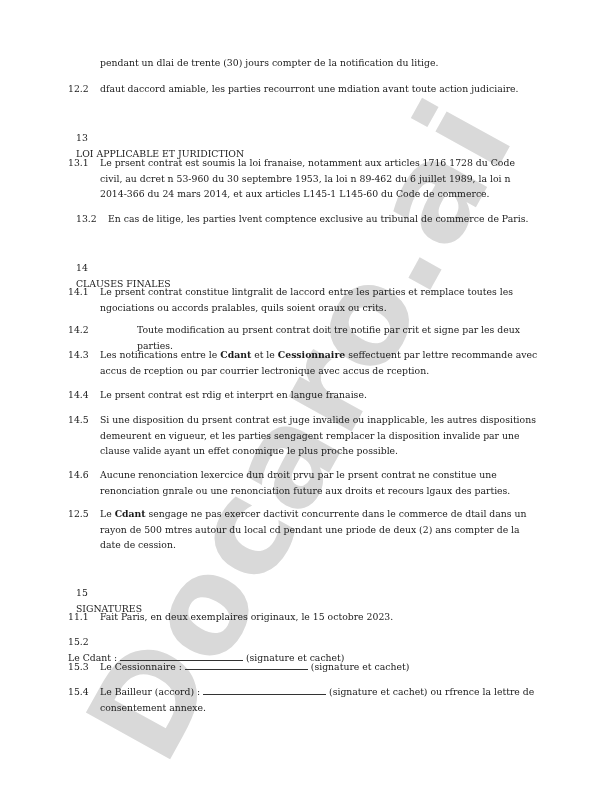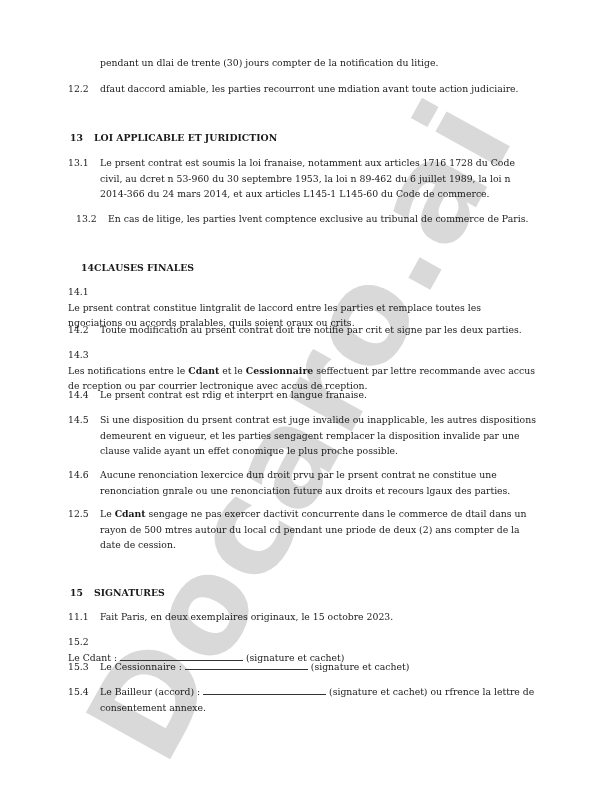--- a/index.html
+++ b/index.html
@@ -7,21 +7,21 @@
       font-family:"DejaVu Serif","Liberation Serif",serif; color:#1a1a1a; }
     .page { position:absolute; left:0; top:0; width:612px; height:792px; }
     .watermark { position:absolute; left:300px; top:430px; transform:translate(-50%,-50%) rotate(-61deg);
       font-family:"DejaVu Sans","Liberation Sans",sans-serif; font-weight:bold; font-size:132px;
       color:#d9d9d9; white-space:nowrap; letter-spacing:2px; z-index:0; pointer-events:none; }
     .content { position:absolute; left:0; top:0; width:612px; z-index:1; font-size:9.3px; line-height:15.5px; }
     .cont { position:absolute; left:100px; width:440px; }
     .clause { position:absolute; left:68px; width:470px; display:flex; }
     .num { width:32px; flex:none; }
     .txt { flex:1; }
-    .heading { position:absolute; left:70px; display:flex; font-weight:bold; }
+    .heading { position:absolute; left:76px; display:flex; font-weight:normal;flex-direction:column; }
     .heading .hnum { width:24px; }
     b { font-weight:bold;margin-top:10px; }
     .line { display:inline-block; border-bottom:1px solid #333; height:9px; vertical-align:baseline; }
   </style>
 </head>
 <body>
 
 <div class="page">
   <div class="watermark">Docaro.ai</div>
 
@@ -39,33 +39,33 @@
     </div>
     <div class="clause" style="top:155px;">
       <span class="num">13.1</span>
       <span class="txt">Le prsent contrat est soumis  la loi franaise, notamment aux articles 1716  1728 du Code civil, au dcret n 53-960 du 30 septembre 1953,  la loi n 89-462 du 6 juillet 1989,  la loi n 2014-366 du 24 mars 2014, et aux articles L145-1  L145-60 du Code de commerce.</span>
     </div>
     <div class="clause" style="top:211px;margin-left:8px;">
       <span class="num">13.2</span>
       <span class="txt">En cas de litige, les parties lvent comptence exclusive au tribunal de commerce de Paris.</span>
     </div>
 
-    <div class="heading" style="top:260px;text-align:right;">
+    <div class="heading" style="top:260px;">
       <span class="hnum">14</span>
       <span>CLAUSES FINALES</span>
     </div>
-    <div class="clause" style="top:284px;flex-direction:column;">
+    <div class="clause" style="top:284px;">
       <span class="num">14.1</span>
       <span class="txt">Le prsent contrat constitue lintgralit de laccord entre les parties et remplace toutes les ngociations ou accords pralables, quils soient oraux ou crits.</span>
     </div>
-    <div class="clause" style="top:322px;">
+    <div class="clause" style="top:322px;gap:37px;">
       <span class="num">14.2</span>
       <span class="txt">Toute modification au prsent contrat doit tre notifie par crit et signe par les deux parties.</span>
     </div>
-    <div class="clause" style="top:347px;flex-direction:column;">
+    <div class="clause" style="top:347px;">
       <span class="num">14.3</span>
       <span class="txt"><span>Les notifications entre le </span><b>Cdant</b><span> et le </span><b>Cessionnaire</b><span> seffectuent par lettre recommande avec accus de rception ou par courrier lectronique avec accus de rception.</span></span>
     </div>
     <div class="clause" style="top:387px;">
       <span class="num">14.4</span>
       <span class="txt">Le prsent contrat est rdig et interprt en langue franaise.</span>
     </div>
     <div class="clause" style="top:412px;">
       <span class="num">14.5</span>
       <span class="txt">Si une disposition du prsent contrat est juge invalide ou inapplicable, les autres dispositions demeurent en vigueur, et les parties sengagent  remplacer la disposition invalide par une clause valide ayant un effet conomique le plus proche possible.</span>

